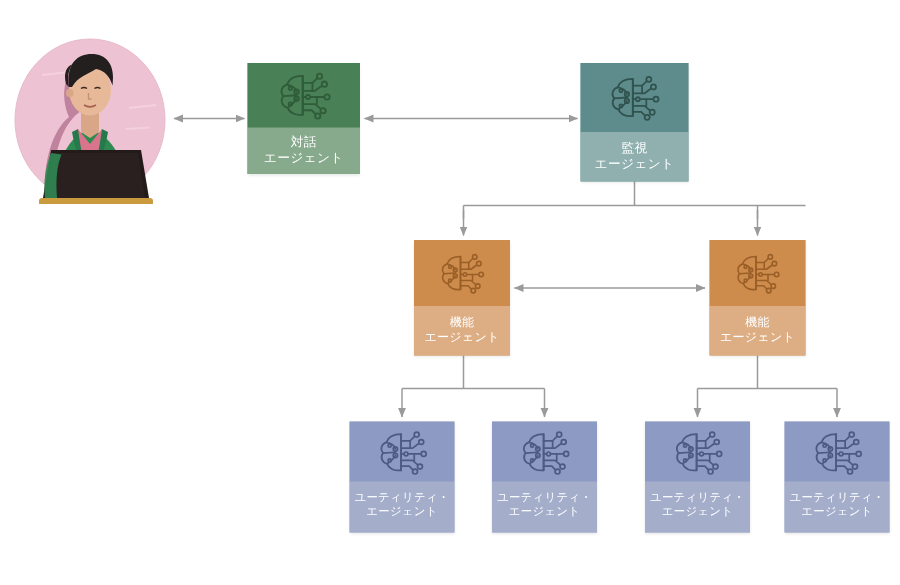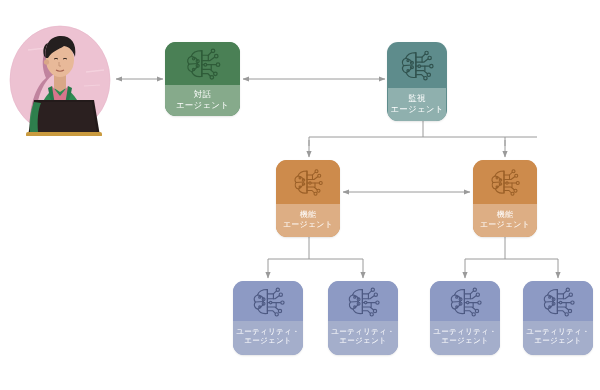--- a/index.html
+++ b/index.html
@@ -9,21 +9,21 @@
     font-family:"Liberation Sans","DejaVu Sans",sans-serif;
     overflow:hidden;
     position:relative;
   }
   #canvas{position:absolute;inset:0;width:600px;height:390px;}
   svg.edges{position:absolute;left:0;top:0;width:600px;height:390px;pointer-events:none;}
 
   
   .node{
     position:absolute;
-    border-radius:11px;
+    border-radius:0;
     overflow:hidden;
     display:flex;
     flex-direction:column;
     box-shadow:0 1px 2px rgba(0,0,0,0.10);
   }
   .node .icon-area{
     flex:1 1 auto;
     display:flex;align-items:center;justify-content:center;
   }
   .node .label-area{
@@ -155,21 +155,21 @@
           <circle class="sf" cx="36" cy="30" r="2.3" stroke="#2f5c39" fill="#4a8055"></circle>
         </g>
       </svg>
     </div>
     <div class="label-area" style="background: rgb(134, 170, 139); height: 25px; font-size: 8.5px;">
         <span>対話</span>
         <span>エージェント</span>
       </div>
   </div>
 
-  <div class="node" style="left: 387px; top: 42px; width: 60px; height: 79px; background: rgb(94, 140, 140); align-items: center;">
+  <div class="node" style="left: 387px; top: 42px; width: 72px; height: 79px; background: rgb(94, 140, 140);">
     <div class="icon-area" style="height: 52px; background: rgb(94, 140, 140);">
       <svg class="brain-icon" viewBox="0 0 64 56" style="width: 36px; height: 32px;">
         <g fill="none" stroke-width="2.1" stroke-linecap="round" stroke-linejoin="round">
 
           <path class="st" d="M30,6 C20,6 14,10 12,16 C6,18 4,24 8,29 C4,34 7,41 13,42 C15,48 22,51 30,50 Z" stroke="#31534f"></path>
           <path class="st" d="M30,6 L30,50" stroke="#31534f"></path>
           <path class="st" d="M12,16 C18,17 22,20 23,24" stroke="#31534f"></path>
           <path class="st" d="M13,42 C17,39 21,36 23,32" stroke="#31534f"></path>
           <path class="st" d="M8,29 L23,28" stroke="#31534f"></path>
           <circle class="st" cx="23" cy="24" r="2.6" stroke="#31534f"></circle>

